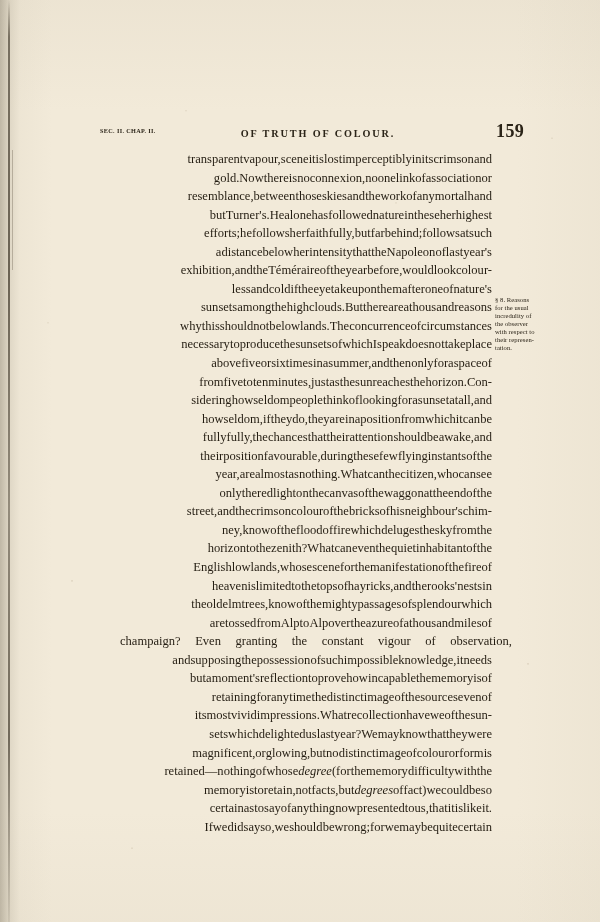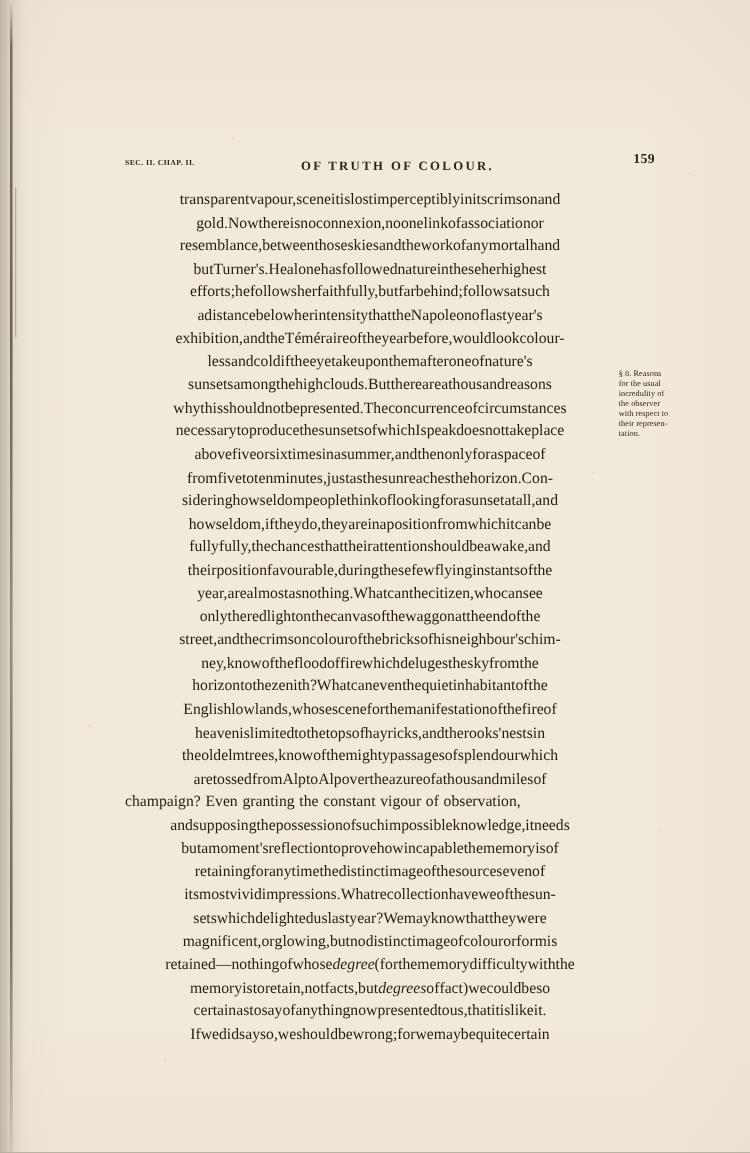--- a/index.html
+++ b/index.html
@@ -112,21 +112,21 @@
     font-size: 10.2px;
     letter-spacing: 1.9px;
     font-weight: bold;
     white-space: nowrap;
     padding-left: 26px;
   }
   .rh-page {
     position: absolute;
     right: -14px;
     top: -3px;
-    font-size: 11px;
+    font-size: 18px;
     letter-spacing: 0.3px;
     font-weight: bold;
     white-space: nowrap;
   }
 
   
   .body-col {
     position: absolute;
     left: 100px;
     top: 150px;
@@ -139,24 +139,25 @@
   }
   .body-col .ln {
     display: block;
     white-space: nowrap;
     height: 18.55px;
   }
   
   .body-col .ln > .j {
     display: flex;
     width: 392px;
-    justify-content: center;
+    justify-content: flex-end;
   }
   .body-col .ln > .j.last {
-    justify-content: flex-start;
+    justify-content: space-between;
+    margin-left: 20px;
   }
   .body-col .ln > .j.last > span + span { margin-left: 0.30em; }
   .body-col i { font-style: italic; }
 
   
   .margin-note {
     position: absolute;
     left: 495px;
     top: 296px;
     width: 62px;
@@ -325,21 +326,21 @@
             <span>reasons</span>
           </span>
         </span>
         <span class="ln">
           <span class="j">
             <span>why</span>
             <span>this</span>
             <span>should</span>
             <span>not</span>
             <span>be</span>
-            <span>presented.</span>
+            <span>lowlands.</span>
             <span>The</span>
             <span>concurrence</span>
             <span>of</span>
             <span>circumstances</span>
           </span>
         </span>
         <span class="ln">
           <span class="j">
             <span>necessary</span>
             <span>to</span>

